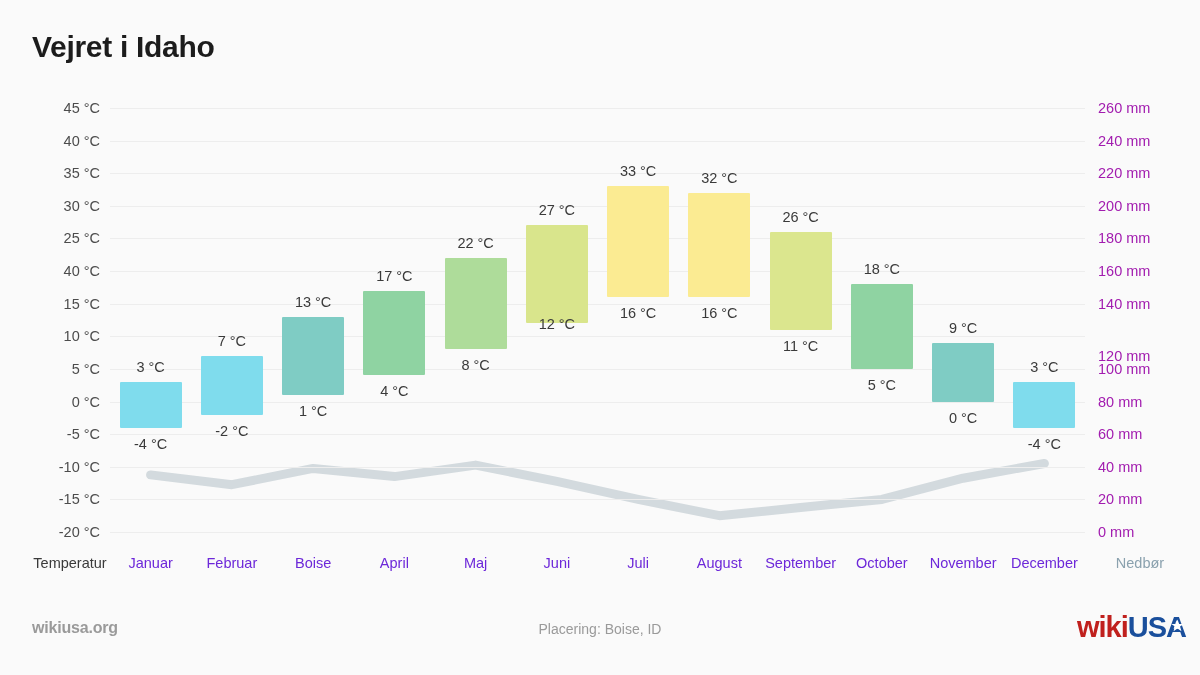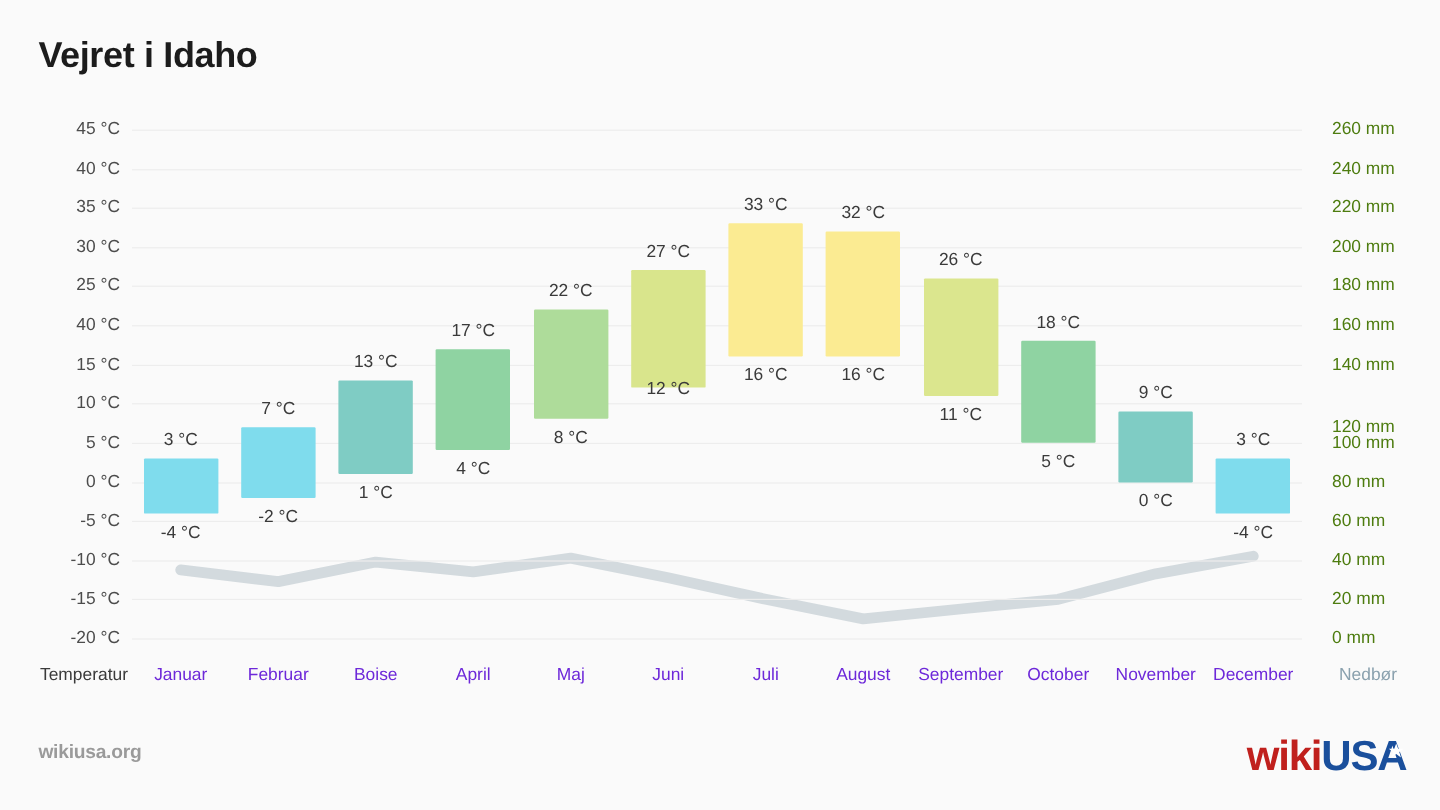--- a/index.html
+++ b/index.html
@@ -37,21 +37,21 @@
   }
 
   
   .axis-label {
     position:absolute;
     font-size:14.5px;
     line-height:1;
     white-space:nowrap;
   }
   .axis-left  { right:0; text-align:right; color:#4c4c4c; }
-  .axis-right { left:12px;  text-align:center;  color:#4d7c0f; }
+  .axis-right { left:0;  text-align:center;  color:#a21caf; }
 
   #axis-left-col  { position:absolute; left:0;    top:108px; width:100px; height:424px; }
   #axis-right-col { position:absolute; left:1098px; top:108px; width:100px; height:424px; }
 
   
   .bar {
     position:absolute;
     border-radius:1px;
   }
   .bar-label {
@@ -87,22 +87,22 @@
   #footer { position:absolute; left:0; top:605px; width:1200px; height:50px; }
   #site-name {
     position:absolute; left:32px; top:14px;
     font-size:16px; font-weight:bold; color:#9a9a9a; letter-spacing:-0.2px;
   }
   #location-note {
     position:absolute; left:0; top:16px; width:1200px;
     text-align:center; font-size:14px; color:#9a9a9a;
   }
   #brand-logo {
-    position:absolute; right:28px; top:6px;
-    font-size:35px; font-weight:bold; letter-spacing:-1px;
+    position:absolute; right:14px; top:6px;
+    font-size:29px; font-weight:bold; letter-spacing:-1px;
     display:flex; align-items:center;
   }
   #brand-wiki { color:#c0201d; }
   #brand-usa  { color:#1a4f9c; position:relative; }
   #brand-star {
     position:absolute;
     right:2px; top:8px;
     width:13px; height:13px;
     color:#ffffff;
   }
@@ -213,19 +213,20 @@
     <div class="month-label " style="left: 678.75px; width: 81.25px;">August</div>
     <div class="month-label " style="left: 760px; width: 81.25px;">September</div>
     <div class="month-label " style="left: 841.25px; width: 81.25px;">October</div>
     <div class="month-label " style="left: 922.5px; width: 81.25px;">November</div>
     <div class="month-label " style="left: 1003.75px; width: 81.25px;">December</div>
     <div class="month-label axis-name-right" style="left: 1085px; width: 110px;">Nedbør</div>
   </div>
 
 <div id="footer">
   <div id="site-name">wikiusa.org</div>
+  <div id="location-note">Placering: Boise, ID</div>
   <div id="brand-logo">
     <span id="brand-wiki">wiki</span>
       <span id="brand-usa"><span>USA</span><svg id="brand-star" viewBox="0 0 24 24">
           <polygon fill="#ffffff" points="12,1 15,9 23.5,9 16.7,14 19.3,22.5 12,17.4 4.7,22.5 7.3,14 0.5,9 9,9"></polygon>
         </svg></span>
   </div>
 </div>
 
 </body></html>

